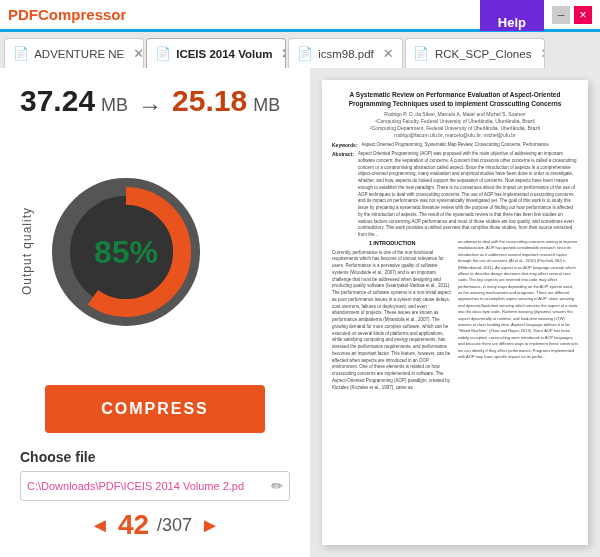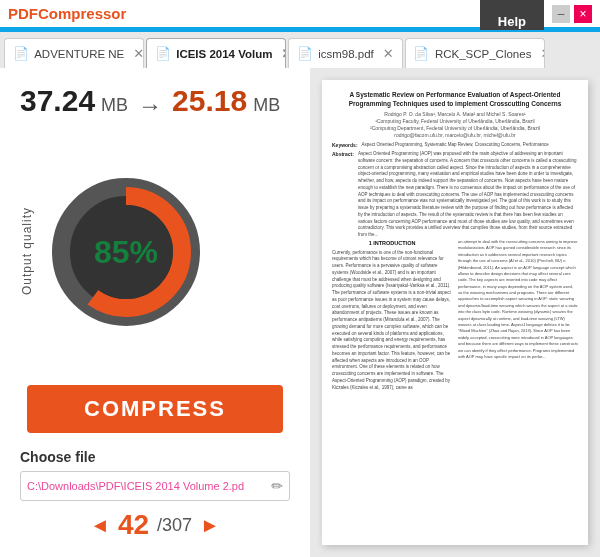--- a/index.html
+++ b/index.html
@@ -12,37 +12,37 @@
       user-select: none;
     }
 
     
     .title-bar {
       display: flex;
       align-items: center;
       background: #fff;
       height: 32px;
       padding: 0 8px;
-      border-bottom: 5px solid #0ea5e9;
+      border-bottom: 3px solid #0ea5e9;
     }
     .title-bar-logo {
       font-size: 15px;
       font-weight: bold;
       color: #333;
     }
     .title-bar-logo span {
       color: #e8531e;
     }
     .title-bar-spacer { flex: 1; }
     .title-bar-nav {
       display: flex;
       gap: 0;
     }
     .title-nav-btn {
-      background: #404040;
+      background: #6d28d9;
       border: none;
       padding: 16px 18px;
       height: 32px;
       font-size: 13px;
       color: #fff;
       cursor: pointer;
       font-weight: bold;
     }
     .title-bar-controls {
       display: flex;
@@ -189,23 +189,23 @@
       color: #15803d;
       text-align: right;
     }
 
     
     .compress-btn {
       background: #e8531e;
       color: #fff;
       border: none;
       border-radius: 4px;
-      width: 256px;
+      width: 220px;
       height: 48px;
-      font-size: 22px;
+      font-size: 16px;
       font-weight: bold;
       letter-spacing: 2px;
       cursor: pointer;
       margin: 16px auto 0 auto;
       display: block;
     }
 
     
     .choose-file-section {
       margin-top: 16px;

